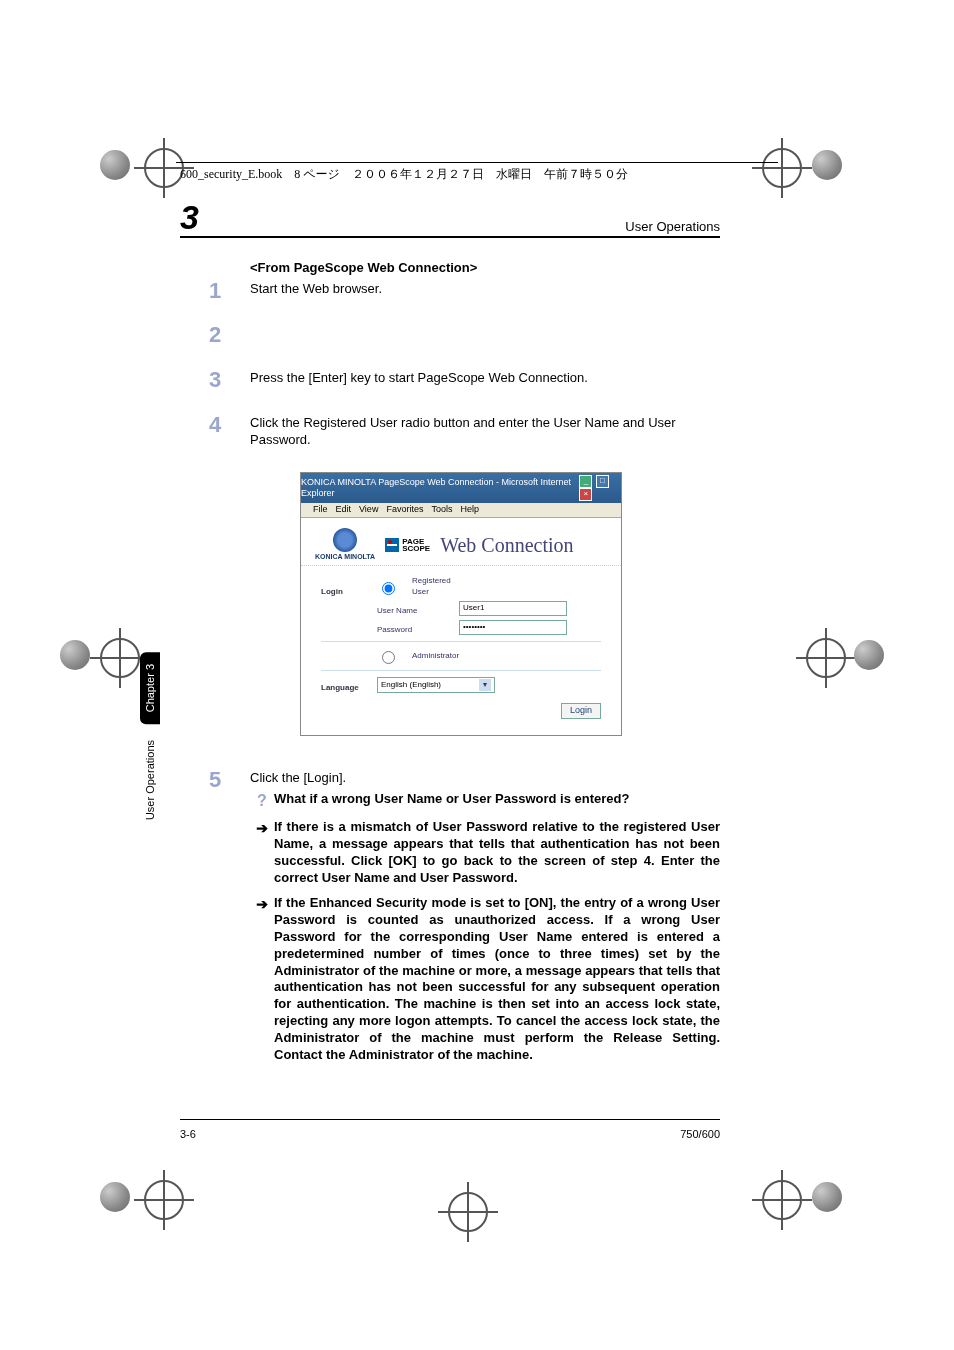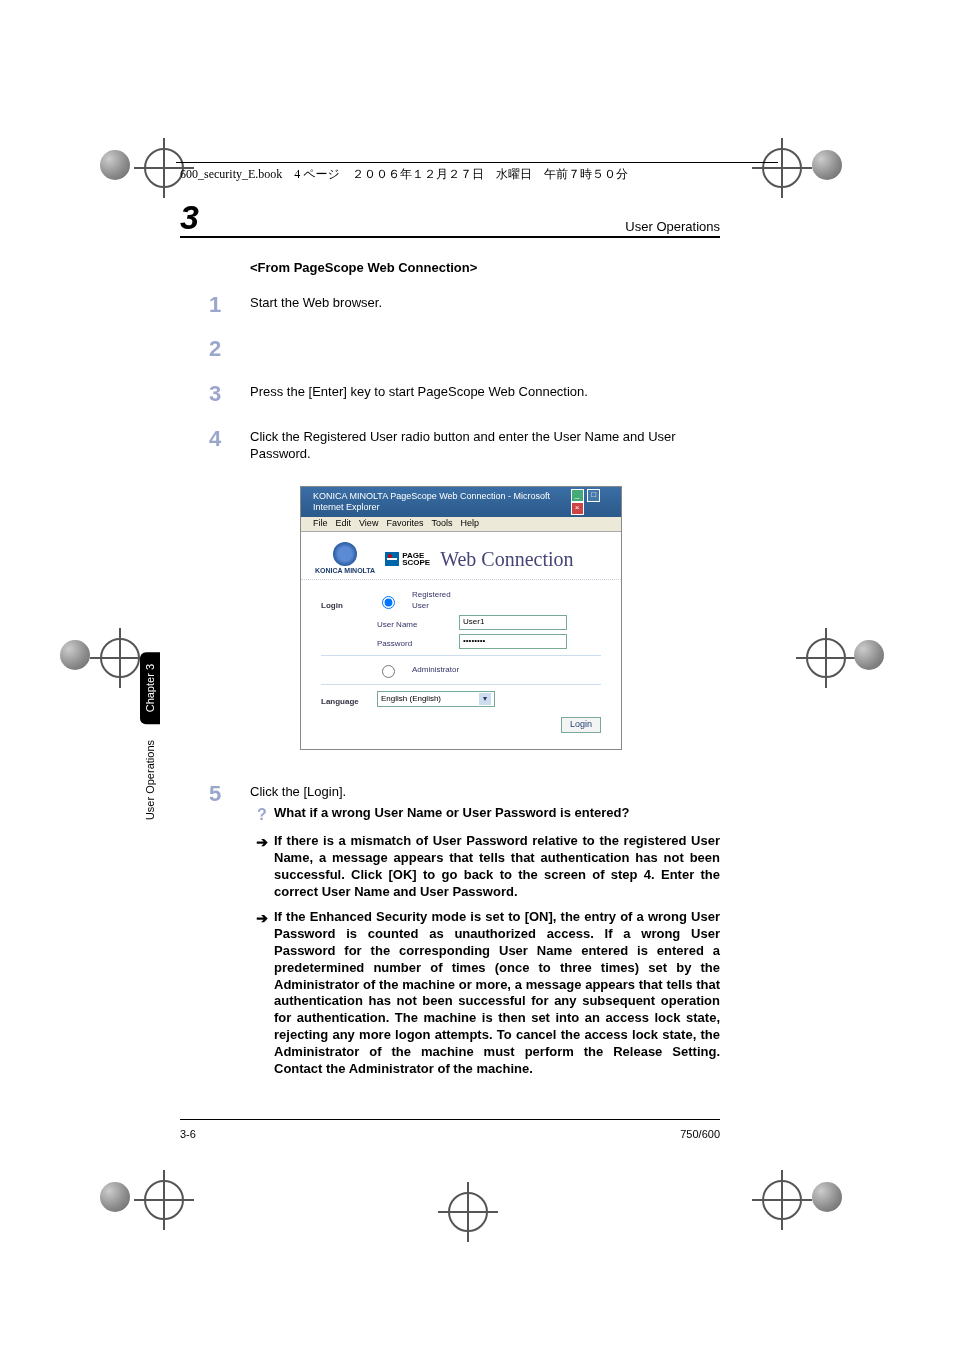--- a/index.html
+++ b/index.html
@@ -65,21 +65,20 @@
   }
   .body {
     margin-top:22px;
     font-size:13px;
     color:#000;
     line-height:1.3;
   }
   .section-title {
     font-weight:bold;
     margin-left:70px;
-    margin-bottom:14px;
   }
   .step {
     display:flex;
     margin-bottom:16px;
   }
   .step-num {
     width:70px;
     font-size:22px;
     font-weight:bold;
     color:#9aa6cc;
@@ -139,21 +138,21 @@
   .figure {
     margin:8px 0 14px 50px;
     width:320px;
     border:1px solid #888;
     background:#f5f5f2;
     font-size:9px;
   }
   .fig-title {
     background:linear-gradient(#3a6ea5,#2b5a8b);
     color:#fff;
-    padding:2px 12px;
+    padding:2px 0;
     display:flex; justify-content:flex-end; align-items:center;
   }
   .fig-winbtns span{
     display:inline-block; width:11px; height:11px; margin-left:1px;
     border:1px solid #fff; font-size:8px; line-height:10px;
     text-align:center;
   }
   .fig-winbtns .min{background:#4a7;}
   .fig-winbtns .max{background:#47a;}
   .fig-winbtns .cls{background:#c44;}
@@ -245,21 +244,21 @@
 <div class="cm-circle cm-cross" style="top:638px;left:806px;"></div>
 <div class="cm-blob" style="top:640px;left:854px;"></div>
 
 <div class="cm-blob" style="top:1182px;left:100px;"></div>
 <div class="cm-circle cm-cross" style="top:1180px;left:144px;"></div>
 <div class="cm-circle cm-cross" style="top:1192px;left:448px;"></div>
 <div class="cm-circle cm-cross" style="top:1180px;left:762px;"></div>
 <div class="cm-blob" style="top:1182px;left:812px;"></div>
 
 <div class="top-header-line"></div>
-<div class="top-header-text">600_security_E.book　4 ページ　２００６年１２月２７日　水曜日　午前７時５０分</div>
+<div class="top-header-text">600_security_E.book　8 ページ　２００６年１２月２７日　水曜日　午前７時５０分</div>
 
 <div class="page">
   <div class="running-head">
     <div class="chap-num">3</div>
     <div class="chap-title">User Operations</div>
   </div>
 
   <div class="side-label">
     <div class="side-tab">Chapter 3</div>
     <div class="side-tab2">User Operations</div>

